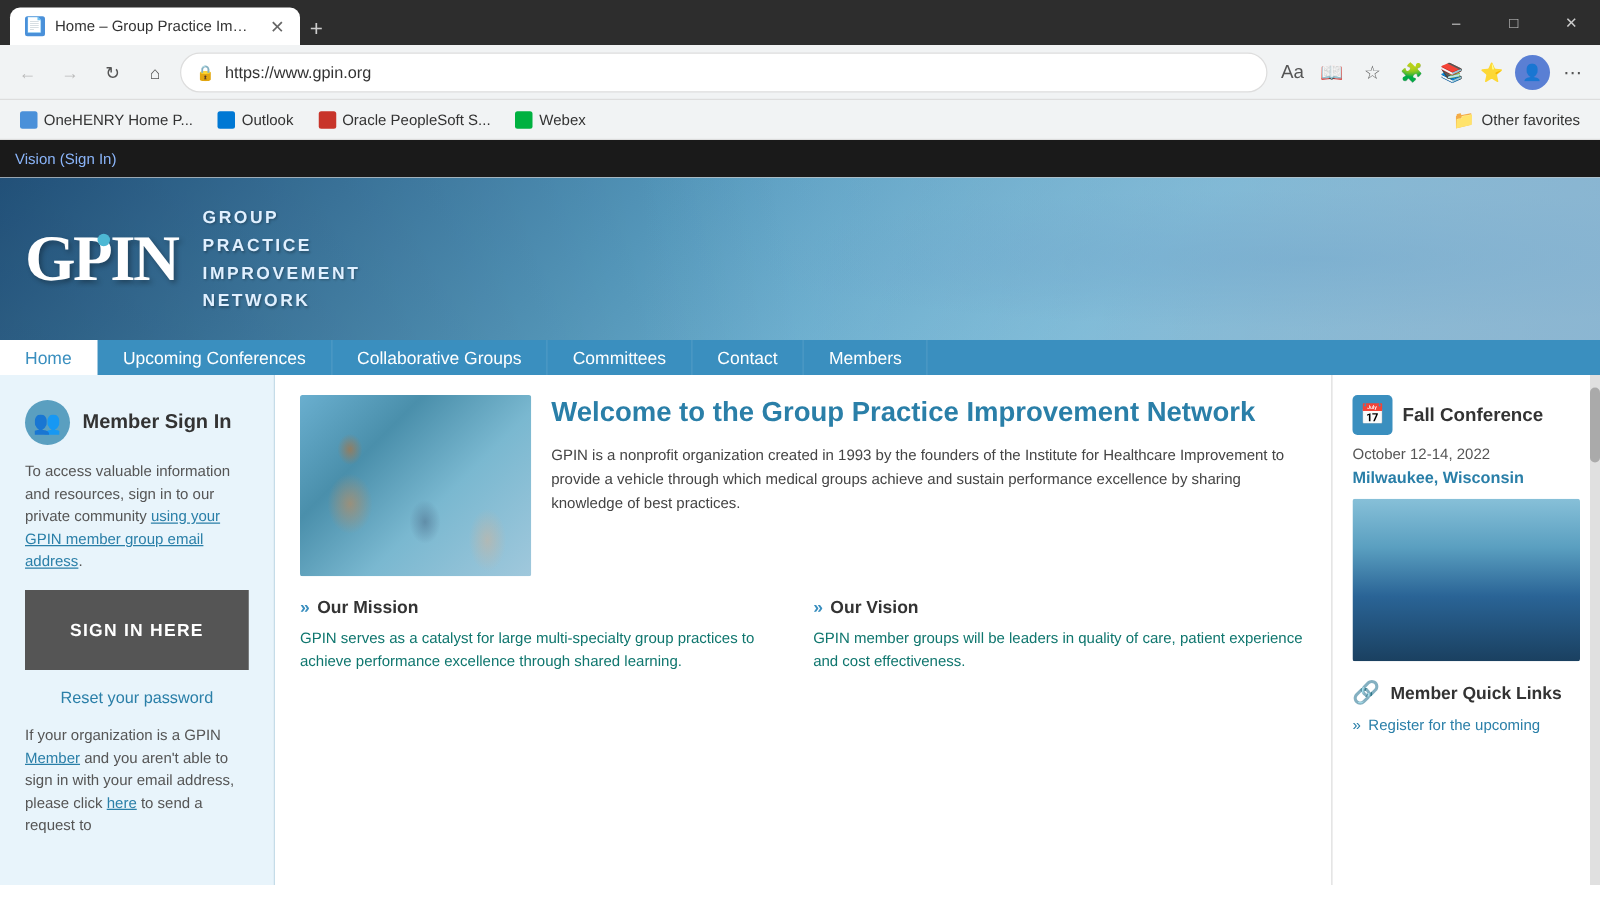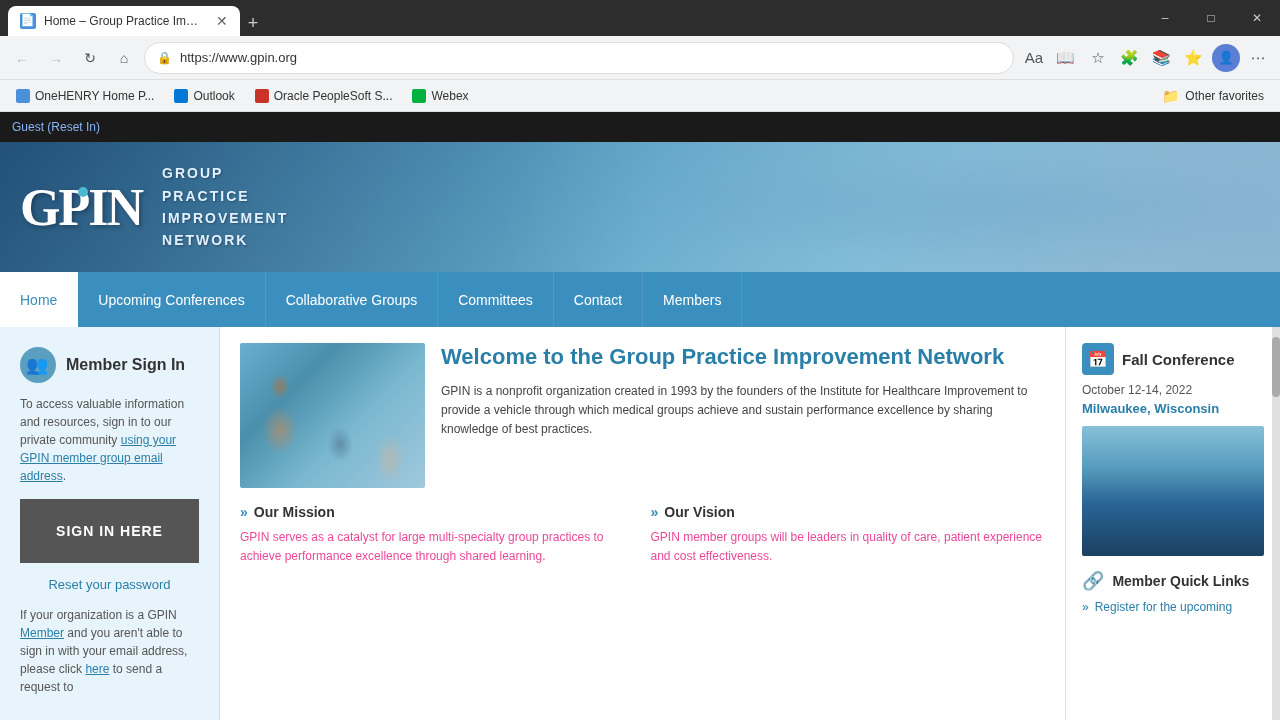--- a/index.html
+++ b/index.html
@@ -177,21 +177,21 @@
       line-height: 1.6;
       text-transform: uppercase;
       text-shadow: 1px 1px 2px rgba(0,0,0,0.3);
     }
 
     
     .main-nav {
       background: #3a8fbf;
       display: flex;
       align-items: stretch;
-      height: 55px;
+      height: 28px;
     }
     .nav-item {
       padding: 0 20px;
       display: flex;
       align-items: center;
       color: #fff;
       font-size: 14px;
       cursor: pointer;
       border-right: 1px solid rgba(255,255,255,0.1);
       text-decoration: none;
@@ -341,21 +341,21 @@
       font-size: 14px;
       font-weight: bold;
     }
     .section-title {
       font-size: 14px;
       font-weight: bold;
       color: #333;
     }
     .section-body {
       font-size: 12px;
-      color: #ec4899;
+      color: #0f766e;
       line-height: 1.6;
     }
 
     
     .right-sidebar {
       width: 215px;
       padding: 16px;
       flex-shrink: 0;
       border-left: 1px solid #ddd;
     }
@@ -561,21 +561,21 @@
     <span>Webex</span>
   </div>
   <div class="bookmarks-spacer"></div>
   <div class="other-favorites">
     <span class="fav-folder-icon">📁</span>
     <span>Other favorites</span>
   </div>
 </div>
 
 <div class="guest-bar">
-  <a class="guest-signin" href="#">Guest (Reset In)</a>
+  <a class="guest-signin" href="#">Vision (Sign In)</a>
 </div>
 
 <div class="website">
 
   <div class="hero-banner">
     <div class="hero-overlay"></div>
     <div class="hero-bg-people"></div>
     <div class="logo-container">
       <div style="position:relative;">
         <span class="gpin-logo-text">GP<span style="position:relative;">I<div class="gpin-logo-dot"></div></span>N</span>

